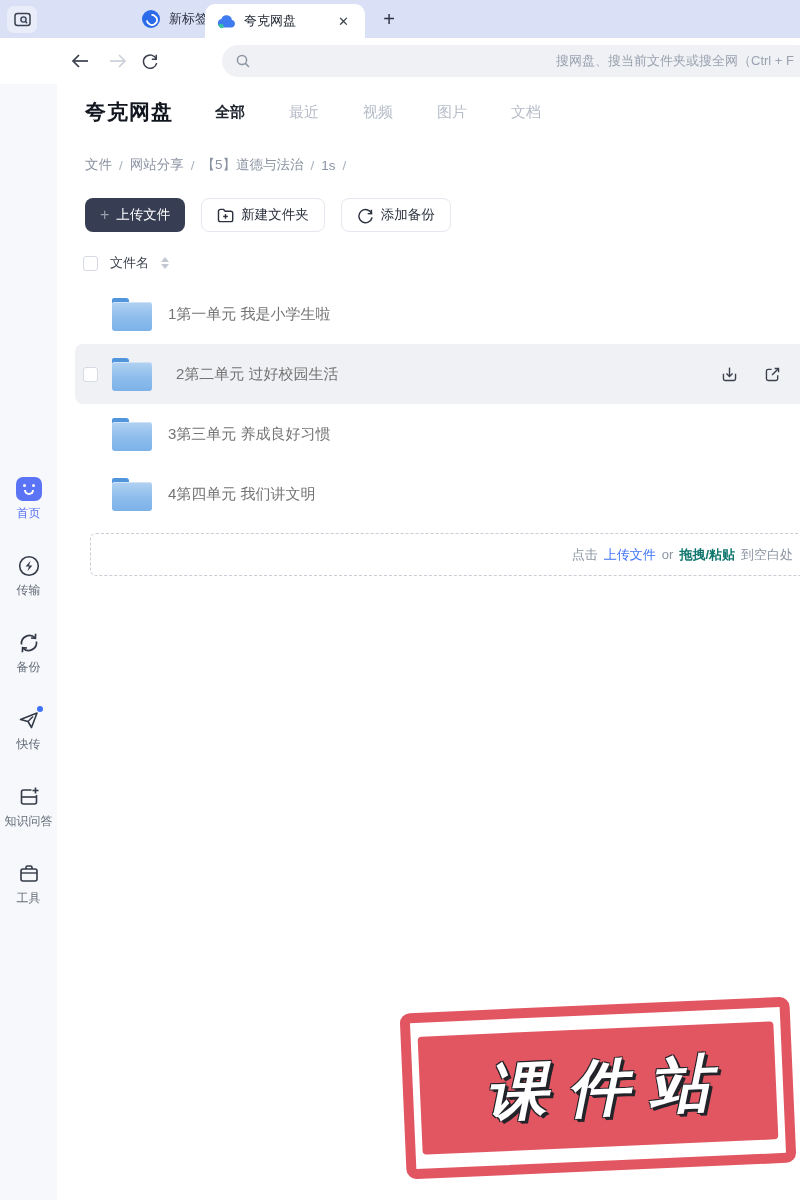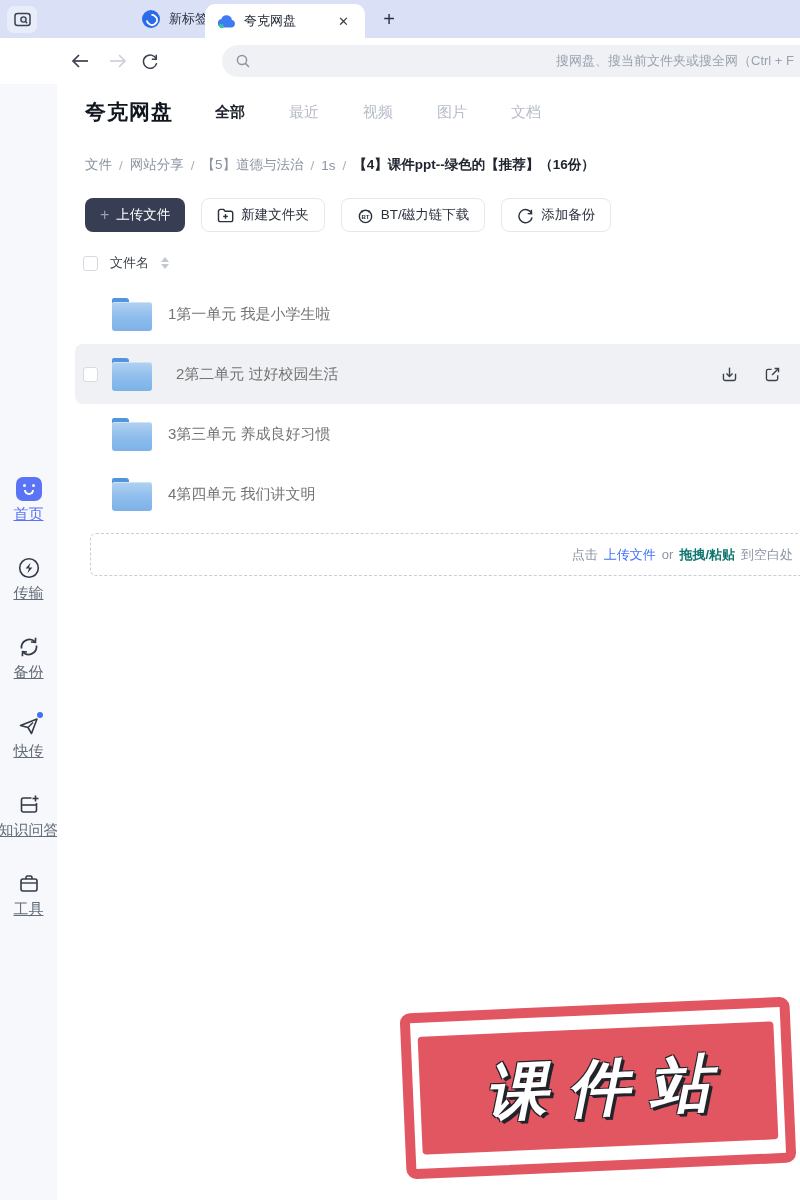--- a/index.html
+++ b/index.html
@@ -23,21 +23,21 @@
   
   .toolbar { position:absolute; top:38px; left:0; right:0; height:46px; background:#fff; }
   .nav-icon { position:absolute; top:9px; width:28px; height:28px; display:flex; align-items:center; justify-content:center; cursor:pointer; }
   .searchbar { position:absolute; left:222px; right:-12px; top:7px; height:32px; background:#f0f1f5; border-radius:16px; display:flex; align-items:center; }
   .searchbar .mag { margin-left:13px; }
   .search-placeholder { position:absolute; right:18px; top:0; line-height:32px; font-size:13px; color:#9aa2b0; white-space:nowrap; }
 
   
   .sidebar { position:absolute; top:84px; left:0; width:57px; bottom:0; background:#f7f8fb; display:flex; flex-direction:column; align-items:center; padding-top:392px; gap:31px; }
   .side-item { display:flex; flex-direction:column; align-items:center; gap:3px; cursor:pointer; }
-  .side-item .lbl { font-size:15px; color:#646c79; white-space:nowrap;text-decoration:underline; }
+  .side-item .lbl { font-size:12px; color:#646c79; white-space:nowrap; }
   .side-item.active .lbl { color:#5b74f5; }
   .side-ico { width:28px; height:26px; display:flex; align-items:center; justify-content:center; position:relative; }
   .home-ico { width:26px; height:24px; border-radius:7px; background:#5b74f5; position:relative; }
   .home-ico i { position:absolute; top:7px; width:3px; height:3px; border-radius:50%; background:#fff; }
   .home-ico i.l { left:7px; } .home-ico i.r { right:7px; }
   .home-ico u { position:absolute; left:8px; bottom:6px; width:10px; height:5px; border:2px solid #fff; border-top:none; border-radius:0 0 8px 8px; }
   .badge-dot { position:absolute; top:-1px; right:0; width:6px; height:6px; border-radius:50%; background:#3f72f7; }
 
   
   .content { position:absolute; top:84px; left:57px; right:0; bottom:0; background:#fff; }
@@ -234,52 +234,40 @@
 
     <div class="breadcrumb">
       <span class="crumb">文件</span>
       <span class="sep">/</span>
       <span class="crumb">网站分享</span>
       <span class="sep">/</span>
       <span class="crumb">【5】道德与法治</span>
       <span class="sep">/</span>
       <span class="crumb">1s</span>
       <span class="sep">/</span>
-      <span class="current">【4】课件ppt--绿色的【推荐】（16份）</span>
     </div>
 
     <div class="actions">
       <div class="btn btn-primary">
         <span class="plus">+</span>
         <span>上传文件</span>
       </div>
       <div class="btn btn-ghost">
         <span>
           <svg width="17" height="15" viewBox="0 0 18 16">
               <path d="M1.5 3.5 a2 2 0 0 1 2-2 h3.4 l1.8 2 h6 a2 2 0 0 1 2 2 v7 a2 2 0 0 1 -2 2 h-11.2 a2 2 0 0 1 -2-2 z" fill="none" stroke="#2b313d" stroke-width="1.5"></path>
               <line x1="9" y1="6.5" x2="9" y2="11.5" stroke="#2b313d" stroke-width="1.5"></line>
               <line x1="6.5" y1="9" x2="11.5" y2="9" stroke="#2b313d" stroke-width="1.5"></line>
             </svg>
         </span>
         <span>新建文件夹</span>
       </div>
       <div class="btn btn-ghost">
         <span>
           <svg width="17" height="17" viewBox="0 0 18 18">
-              <circle cx="9" cy="10" r="6.5" fill="none" stroke="#2b313d" stroke-width="1.5"></circle>
-              <line x1="4.5" y1="4" x2="6" y2="5.5" stroke="#2b313d" stroke-width="1.5"></line>
-              <line x1="13.5" y1="4" x2="12" y2="5.5" stroke="#2b313d" stroke-width="1.5"></line>
-              <text x="9" y="12.6" font-size="6.5" font-weight="bold" text-anchor="middle" fill="#2b313d" font-family="Liberation Sans,sans-serif">BT</text>
-            </svg>
-        </span>
-        <span>BT/磁力链下载</span>
-      </div>
-      <div class="btn btn-ghost">
-        <span>
-          <svg width="17" height="17" viewBox="0 0 18 18">
               <path d="M15.5 7 a7 7 0 1 0 0.4 4" fill="none" stroke="#2b313d" stroke-width="1.5"></path>
               <polyline points="15.2,3 15.4,7.2 11.3,7" fill="none" stroke="#2b313d" stroke-width="1.5"></polyline>
             </svg>
         </span>
         <span>添加备份</span>
       </div>
     </div>
 
     <div class="list-head">
       <span class="checkbox"></span>

